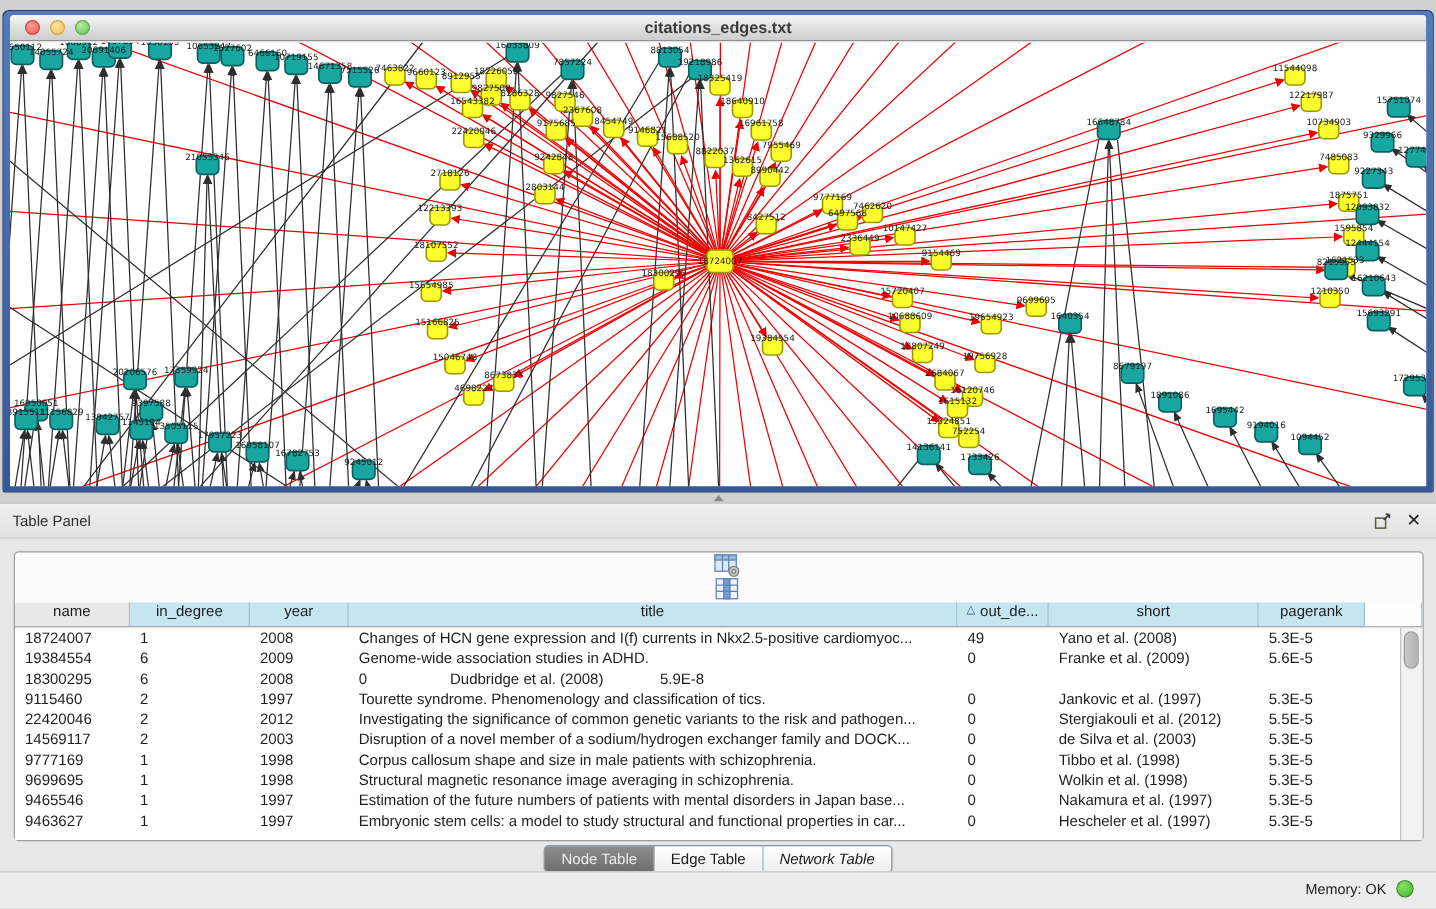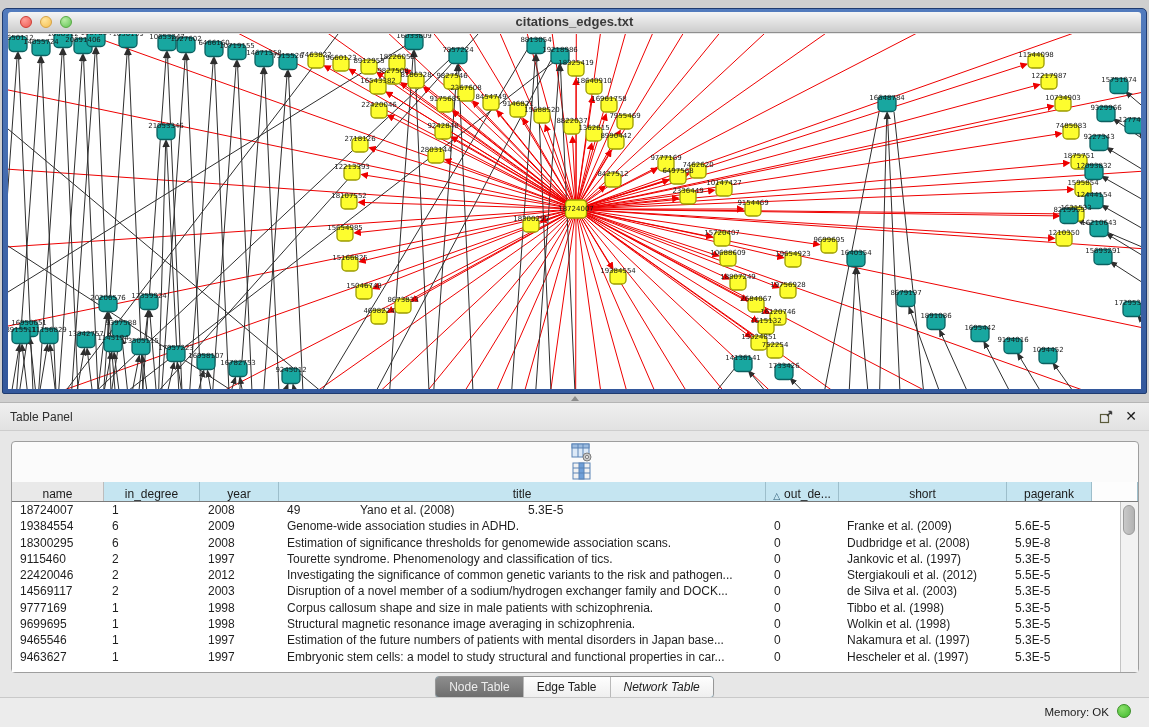--- a/index.html
+++ b/index.html
@@ -70,21 +70,21 @@
     border:1px solid #a8a8a8; border-radius:5px;
     box-shadow:0 1px 1px rgba(0,0,0,0.08);
   }
   #table-select .val{ position:absolute; left:10px; top:4px; font-size:12.5px; color:#111; }
   #table-select .arrows{ position:absolute; right:7px; top:2px; font-size:8px; color:#555; line-height:9px; text-align:center; }
 
   #grid{ position:absolute; left:0; top:40px; right:0; bottom:0; }
   #grid-header{ display:flex; height:20px; border-bottom:1px solid #7a7a7a; }
   .hcell{
     background:#c5e5f1; border-right:1px solid #9dbecb; font-size:12px; color:#1c1c1c;
-    display:flex; align-items:flex-end; justify-content:center; cursor:pointer;
+    display:flex; align-items:flex-start; justify-content:center; cursor:pointer;
     overflow:hidden; white-space:nowrap;
   }
   .hcell:first-child{ background:#e9e9e9; border-right:1px solid #bdbdbd; }
   .hcell .sortglyph{ font-size:9px; margin-right:4px; color:#2a5a74; }
   .hfill{ background:#fdfdfd; flex:1; }
   #grid-rows{ position:absolute; left:0; top:20px; right:18px; bottom:0; background:#ffffff; overflow:hidden; }
   .grow{ display:flex; height:16.3px; cursor:default; }
   .gcell{
     font-size:12px; color:#1e1e1e; white-space:nowrap; overflow:hidden;
     padding:0 4px 0 8px; line-height:16.3px;
@@ -666,38 +666,38 @@
           <div class="hcell" style="width:85px">
             <span>pagerank</span>
           </div>
           <div class="hcell hfill"></div>
         </div>
       <div id="grid-rows">
           <div class="grow">
             <div class="gcell" style="width:92px">18724007</div>
             <div class="gcell" style="width:96px">1</div>
             <div class="gcell" style="width:79px">2008</div>
+            <div class="gcell" style="width:487px">Changes of HCN gene expression and I(f) currents in Nkx2.5-positive cardiomyoc...</div>
             <div class="gcell" style="width:73px">49</div>
             <div class="gcell" style="width:168px">Yano et al. (2008)</div>
             <div class="gcell" style="width:85px">5.3E-5</div>
           </div>
           <div class="grow">
             <div class="gcell" style="width:92px">19384554</div>
             <div class="gcell" style="width:96px">6</div>
             <div class="gcell" style="width:79px">2009</div>
             <div class="gcell" style="width:487px">Genome-wide association studies in ADHD.</div>
             <div class="gcell" style="width:73px">0</div>
             <div class="gcell" style="width:168px">Franke et al. (2009)</div>
             <div class="gcell" style="width:85px">5.6E-5</div>
           </div>
           <div class="grow">
             <div class="gcell" style="width:92px">18300295</div>
             <div class="gcell" style="width:96px">6</div>
             <div class="gcell" style="width:79px">2008</div>
-            <div class="gcell" style="width:487px">Estimation of significance thresholds for genomewide association scans.</div>
             <div class="gcell" style="width:73px">0</div>
             <div class="gcell" style="width:168px">Dudbridge et al. (2008)</div>
             <div class="gcell" style="width:85px">5.9E-8</div>
           </div>
           <div class="grow">
             <div class="gcell" style="width:92px">9115460</div>
             <div class="gcell" style="width:96px">2</div>
             <div class="gcell" style="width:79px">1997</div>
             <div class="gcell" style="width:487px">Tourette syndrome. Phenomenology and classification of tics.</div>
             <div class="gcell" style="width:73px">0</div>

